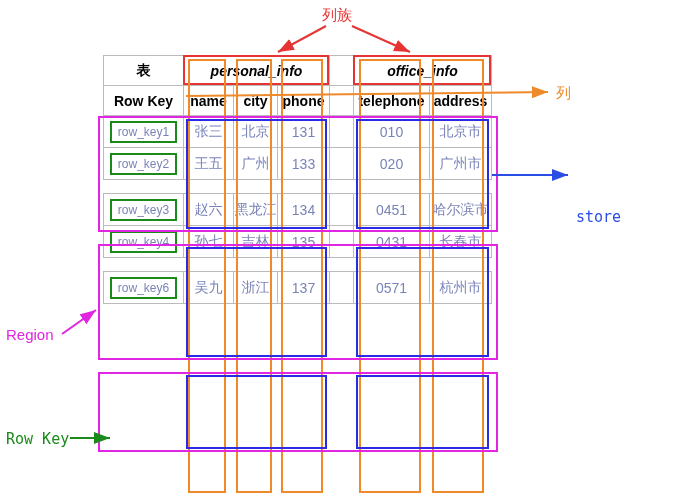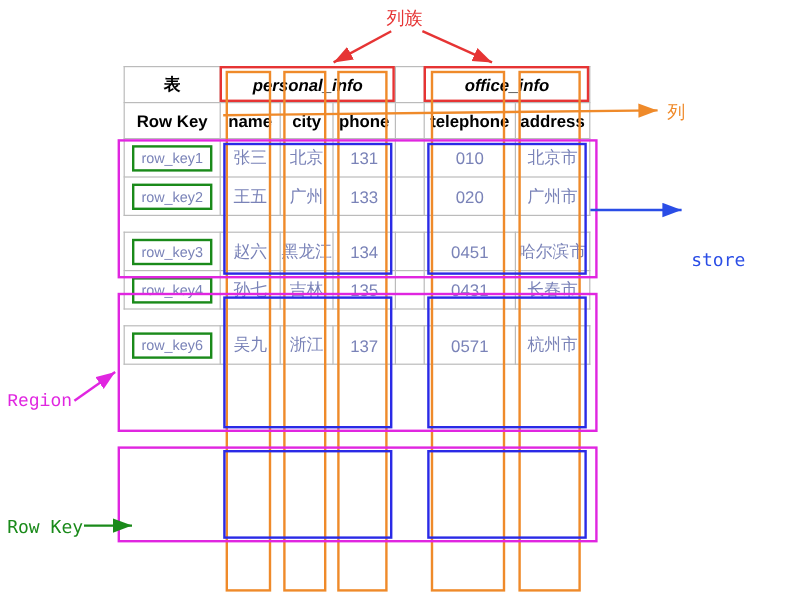--- a/index.html
+++ b/index.html
@@ -49,21 +49,21 @@
     padding: 2px 6px;
     font-size: 12px;
     color: #7a83b8;
   }
 
   
   .lbl { position: absolute; font-size: 15px; }
   .lbl-red { color: #e63434; }
   .lbl-orange { color: #ef8a2a; }
   .lbl-blue { color: #2a4de6; font-family: monospace; }
-  .lbl-magenta { color: #e026e0; font-family: Liberation Mono, monospace; }
+  .lbl-magenta { color: #e026e0; font-family: Liberation Sans, sans-serif; }
   .lbl-green { color: #1a8a1a; font-family: monospace; }
 
   
   svg.overlay { position: absolute; left: 0; top: 0; width: 677px; height: 500px; pointer-events: none; }
 
   
   .region-box { position: absolute; border: 2px solid #e026e0; }
   
   .store-box { position: absolute; border: 2px solid #2a2ae6; }
   

